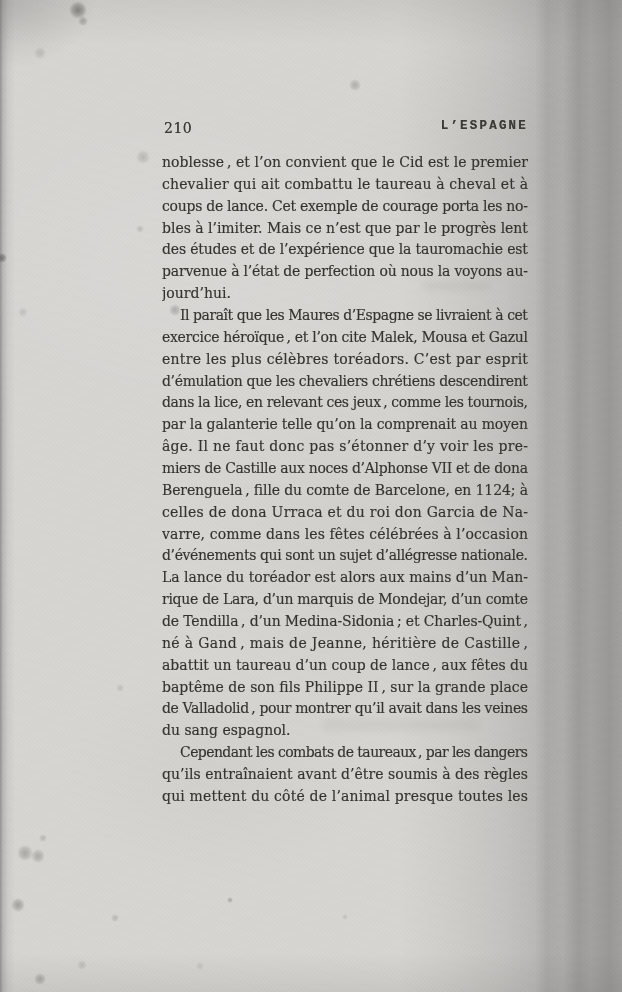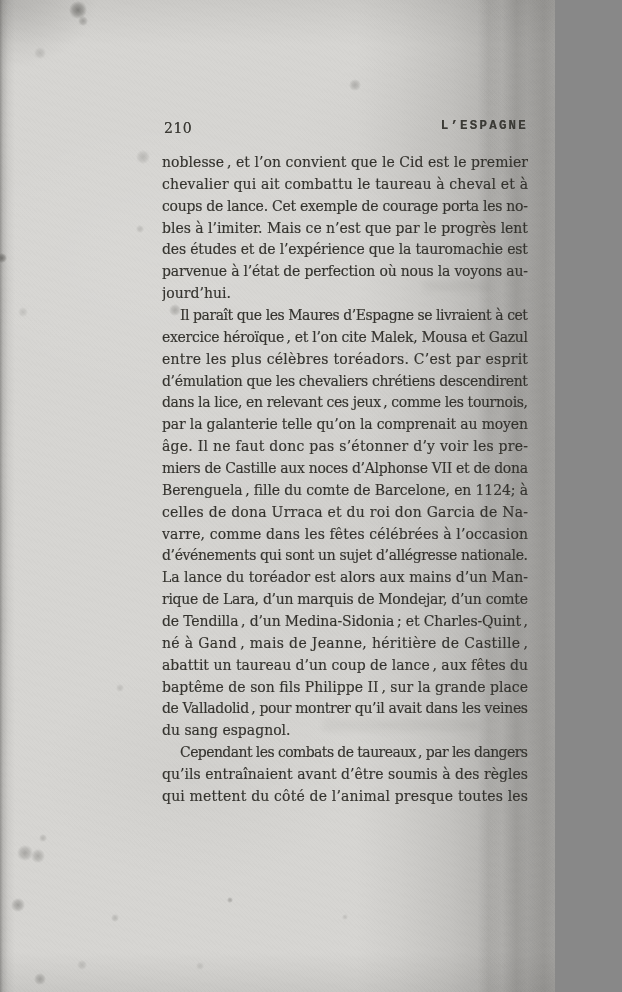--- a/index.html
+++ b/index.html
@@ -1,18 +1,18 @@
 <!DOCTYPE html>
 <html><head>
 <meta charset="utf-8">
 <style>
   html,body{margin:0;padding:0;background:#888;}
   .scan{
     position:relative;
-    width:555px;height:992px;
+    width:622px;height:992px;
     overflow:hidden;
     background-color:#d6d5d2;
     background-image:
       radial-gradient(140px 100px at 0 0, rgba(88,87,85,0.22), transparent 70%),
       linear-gradient(90deg, rgba(80,79,77,0.50) 0, rgba(80,79,77,0.22) 3px, rgba(80,79,77,0.07) 8px, rgba(80,79,77,0) 15px),
       linear-gradient(90deg, rgba(66,65,63,0) 0 86%, rgba(66,65,63,0.10) 88%, rgba(66,65,63,0.03) 90.5%, rgba(66,65,63,0.15) 93%, rgba(66,65,63,0.06) 95%, rgba(66,65,63,0.17) 98%, rgba(66,65,63,0.10) 100%),
       linear-gradient(90deg, rgba(72,71,69,0) 0 64%, rgba(72,71,69,0.05) 72%, rgba(72,71,69,0.13) 81%, rgba(72,71,69,0.24) 89%, rgba(72,71,69,0.32) 95%, rgba(72,71,69,0.30) 100%),
       linear-gradient(180deg, rgba(100,99,96,0.10) 0, rgba(100,99,96,0) 45px),
       linear-gradient(0deg, rgba(100,99,96,0.12) 0, rgba(100,99,96,0) 40px);
     font-family:"DejaVu Serif", serif;

